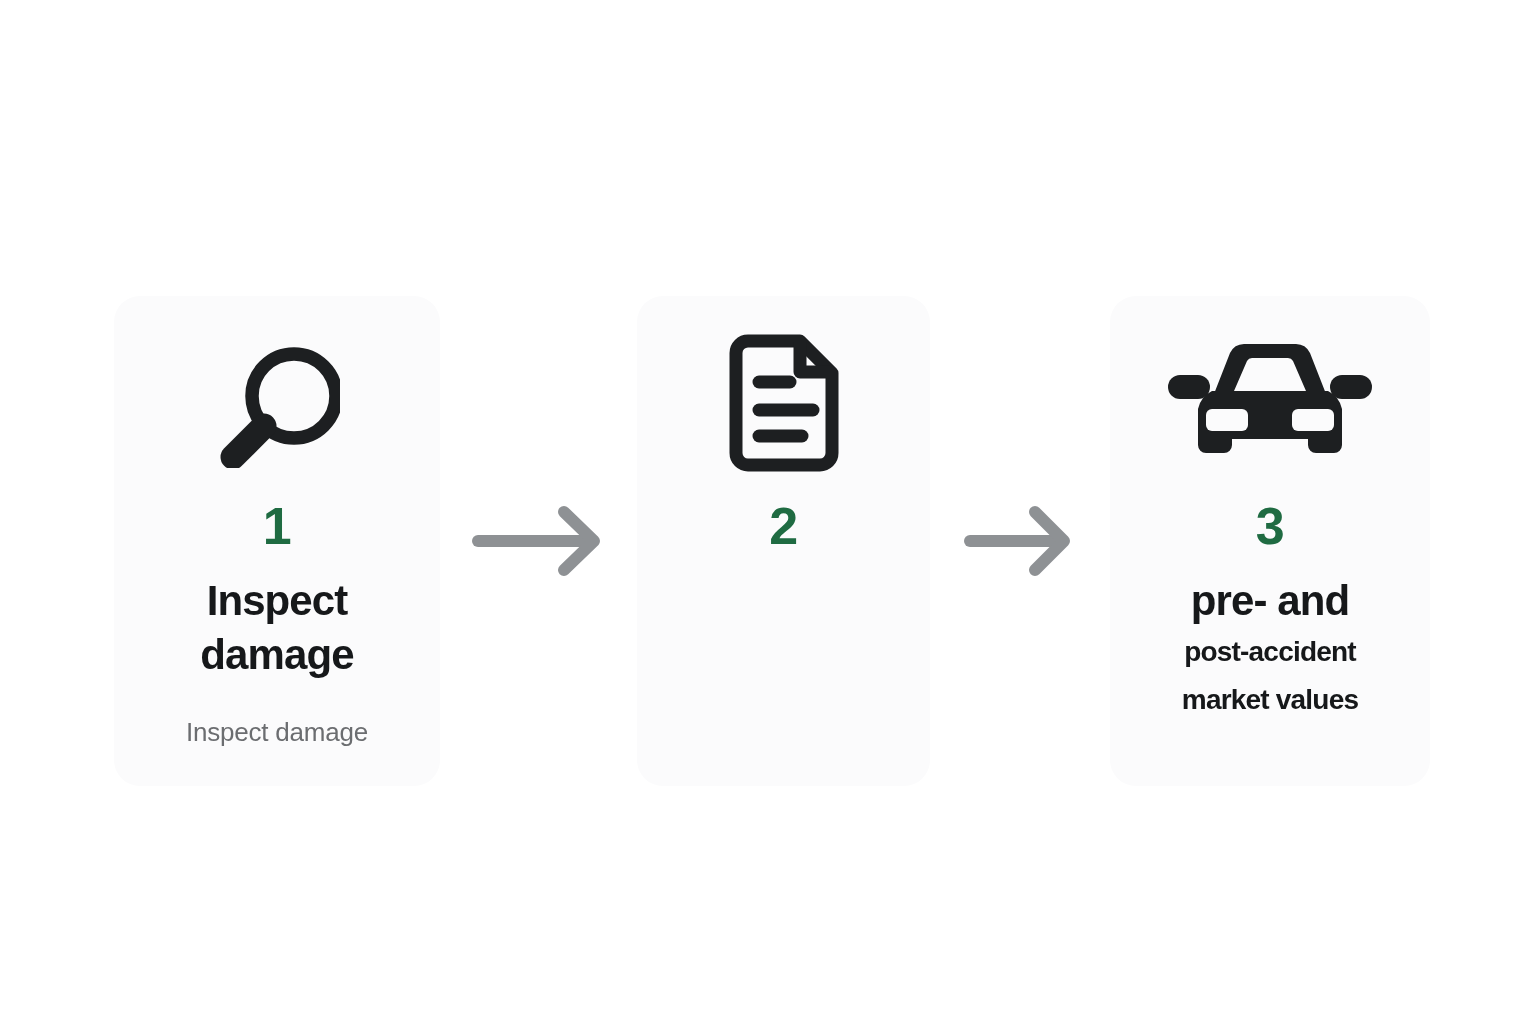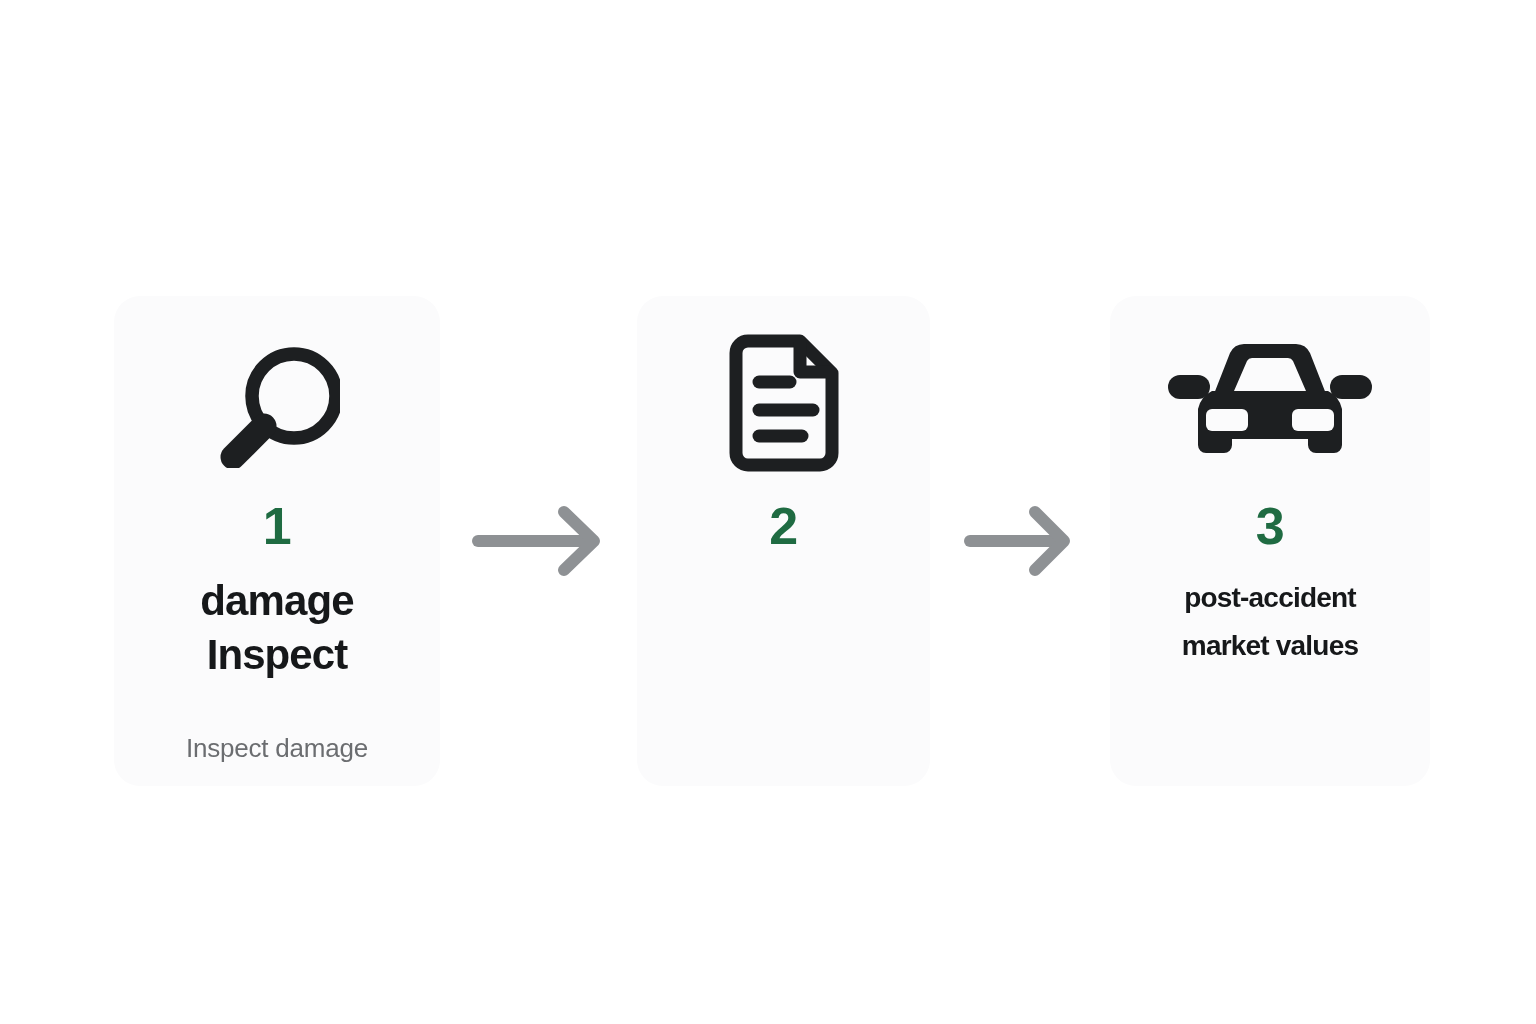--- a/index.html
+++ b/index.html
@@ -91,21 +91,21 @@
   .title-line-sm {
     display: block;
     font-size: 28px;
     line-height: 48px;
     letter-spacing: -0.8px;
   }
 
   
   .step-subtitle {
     margin-top: auto;
-    margin-bottom: 2px;
+    margin-bottom: 18px;
     font-size: 26px;
     font-weight: 400;
     line-height: 32px;
     letter-spacing: -0.2px;
     color: #6b6d70;
     text-align: center;
   }
   .step-subtitle:empty { display: none; }
 
   
@@ -128,21 +128,21 @@
     <div class="card card-1">
       <div class="icon-slot">
         <svg width="126" height="130" viewBox="0 0 126 130" aria-hidden="true">
           <g fill="none" stroke="#1d1f21" stroke-linecap="round">
             <circle cx="80" cy="58" r="42" stroke-width="13.5"></circle>
             <line x1="50" y1="88" x2="19" y2="119" stroke-width="25"></line>
           </g>
         </svg>
       </div>
       <div class="step-number">1</div>
-      <div class="step-title"><span class="title-line-lg">damage</span><span class="title-line-lg">Inspect</span></div>
+      <div class="step-title"><span class="title-line-lg">Inspect</span><span class="title-line-lg">damage</span></div>
       <div class="step-subtitle">Inspect damage</div>
     </div>
 
     <div class="connector connector-1">
       <svg width="136" height="74" viewBox="0 0 136 74" aria-hidden="true">
         <g fill="none" stroke="#8e9194" stroke-width="12" stroke-linecap="round" stroke-linejoin="round">
           <line x1="7" y1="37" x2="122" y2="37"></line>
           <polyline points="93,8 123,37 93,66"></polyline>
         </g>
       </svg>
@@ -189,18 +189,18 @@
                      a8 8 0 0 1 -8 -8 v-6 h-76 v6 a8 8 0 0 1 -8 8 h-18 a8 8 0 0 1 -8 -8 z"></path>
           </g>
 
           <g fill="#fbfbfc">
             <path d="M44 72 h30 a6 6 0 0 1 6 6 v10 a6 6 0 0 1 -6 6 h-30 a6 6 0 0 1 -6 -6 v-10 a6 6 0 0 1 6 -6 z"></path>
             <path d="M130 72 h30 a6 6 0 0 1 6 6 v10 a6 6 0 0 1 -6 6 h-30 a6 6 0 0 1 -6 -6 v-10 a6 6 0 0 1 6 -6 z"></path>
           </g>
         </svg>
       </div>
       <div class="step-number">3</div>
-      <div class="step-title small-tail"><span class="title-line-sm">post-accident</span><span class="title-line-sm">market values</span></div>
+      <div class="step-title small-tail"><span class="title-line-lg">pre- and</span><span class="title-line-sm">post-accident</span><span class="title-line-sm">market values</span></div>
 
     </div>
 
   </div>
 </div>
 
 </body></html>

